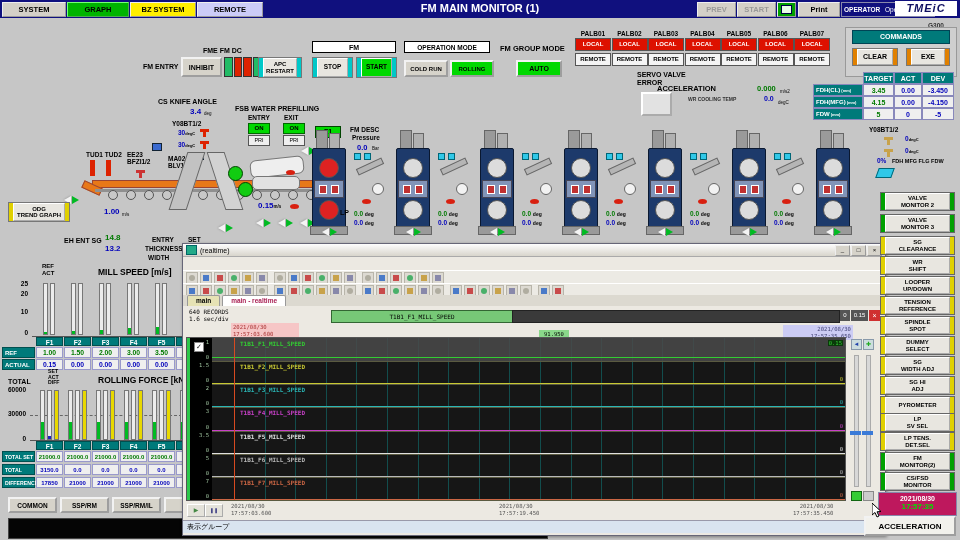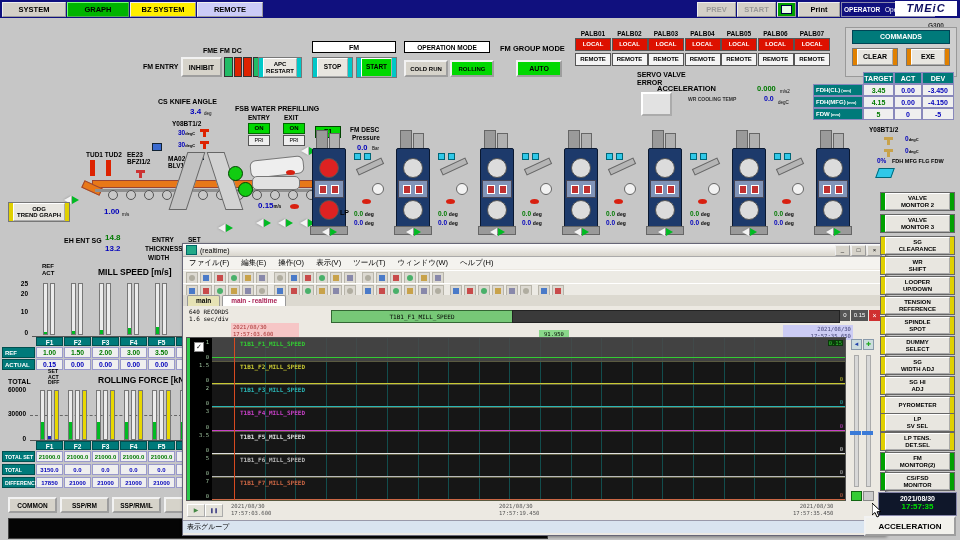--- a/index.html
+++ b/index.html
@@ -95,20 +95,21 @@
 </head>
 <body>
 
 <div id="screen">
 
   <div id="topbar">
     <div class="tbtn" style="left:2px;width:62px;">SYSTEM</div>
     <div class="tbtn" style="left:67px;width:60px;background:#00b400;border-color:#7f7;">GRAPH</div>
     <div class="tbtn" style="left:130px;width:64px;background:#ffee00;">BZ SYSTEM</div>
     <div class="tbtn" style="left:197px;width:64px;background:#ccccf8;">REMOTE</div>
+    <div id="title">FM MAIN MONITOR (1)</div>
     <div class="tbtn" style="left:697px;width:37px;color:#999;">PREV</div>
     <div class="tbtn" style="left:737px;width:37px;color:#999;">START</div>
     <div class="tbtn" style="left:777px;width:17px;background:#00a000;">
         <span style="display:block;margin:2px auto;width:9px;height:7px;background:#e8ffe8;border:1px solid #004;"></span>
       </div>
     <div class="tbtn" style="left:798px;width:40px;">Print</div>
     <div class="abs" style="left:841px;top:2px;width:92px;height:13px;background:#10107e;border:1px solid #88a;color:#fff;font-size:6.5px;line-height:13px;">
       <span class="b" style="margin-left:2px;">OPERATOR</span>
       <span style="margin-left:3px;">Operator</span>
     </div>
@@ -786,45 +787,36 @@
       </div>
       <div class="rbtn" style="top: 472px; z-index: 6;">
         <i class="bar g" style="width:4px;"></i>
         <span class="lab">
           <span>CS/FSD</span>
           <span>MONITOR</span>
         </span>
         <i class="bar g" style="width:4px;"></i>
       </div>
     </div>
-  <div class="abs" style="left:878px;top:492px;width:77px;height:22px;background:#0f172a;border:1px solid #88a;text-align:center;z-index:6;">
+  <div class="abs" style="left:878px;top:492px;width:77px;height:22px;background:#be185d;border:1px solid #88a;text-align:center;z-index:6;">
     <div style="color:#fff;font-size:7px;font-weight:bold;margin-top:2px;">2021/08/30</div>
     <div style="color:#00e000;font-size:8px;font-weight:bold;">17:57:35</div>
   </div>
   <div class="btn abs" style="left:864px;top:516px;width:92px;height:20px;font-size:8px;background:#f2f1ec;z-index:7;">ACCELERATION</div>
 
   <div id="twin" style="z-index:5;">
     <div id="ttitle">
       <span style="width:9px;height:8px;background:#2a8;border:1px solid #066;display:inline-block;margin-right:3px;"></span>
       <span>(realtime)</span>
       <span style="margin-left:auto;display:flex;margin-right:2px;">
         <span class="wc">_</span>
         <span class="wc">□</span>
         <span class="wc">×</span>
       </span>
     </div>
-    <div id="tmenu">
-        <span>ファイル(F)</span>
-        <span>編集(E)</span>
-        <span>操作(O)</span>
-        <span>表示(V)</span>
-        <span>ツール(T)</span>
-        <span>ウィンドウ(W)</span>
-        <span>ヘルプ(H)</span>
-      </div>
     <div class="tbar" style="top:26px;" id="tb1">
         <span class="ticon">
           <i style="background: rgb(176, 173, 160); border-radius: 50%;"></i>
         </span>
         <span class="ticon">
           <i style="background: rgb(74, 122, 200);"></i>
         </span>
         <span class="ticon">
           <i style="background: rgb(200, 74, 74);"></i>
         </span>

